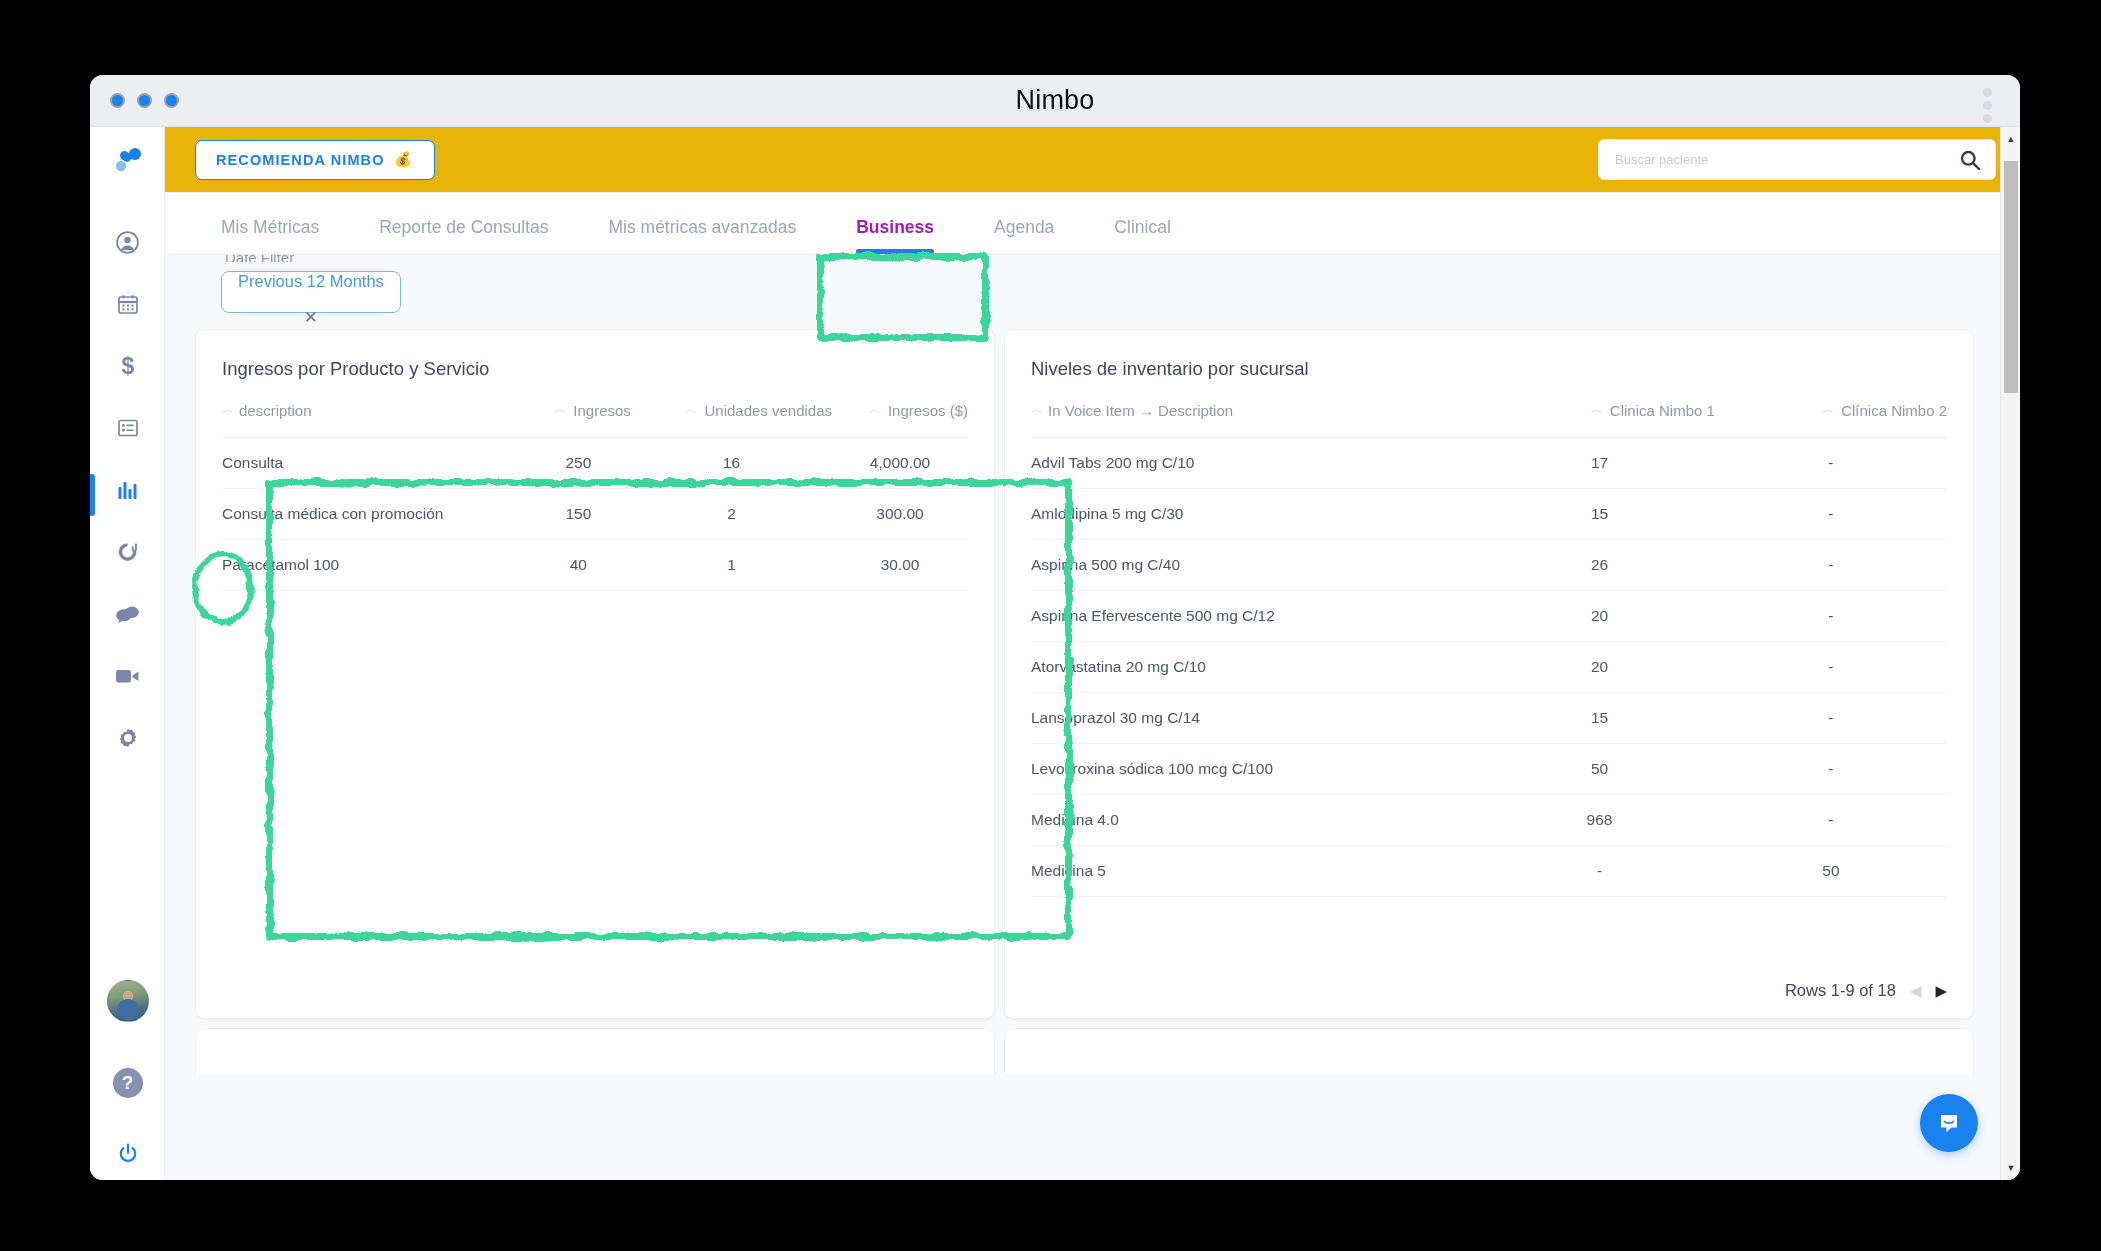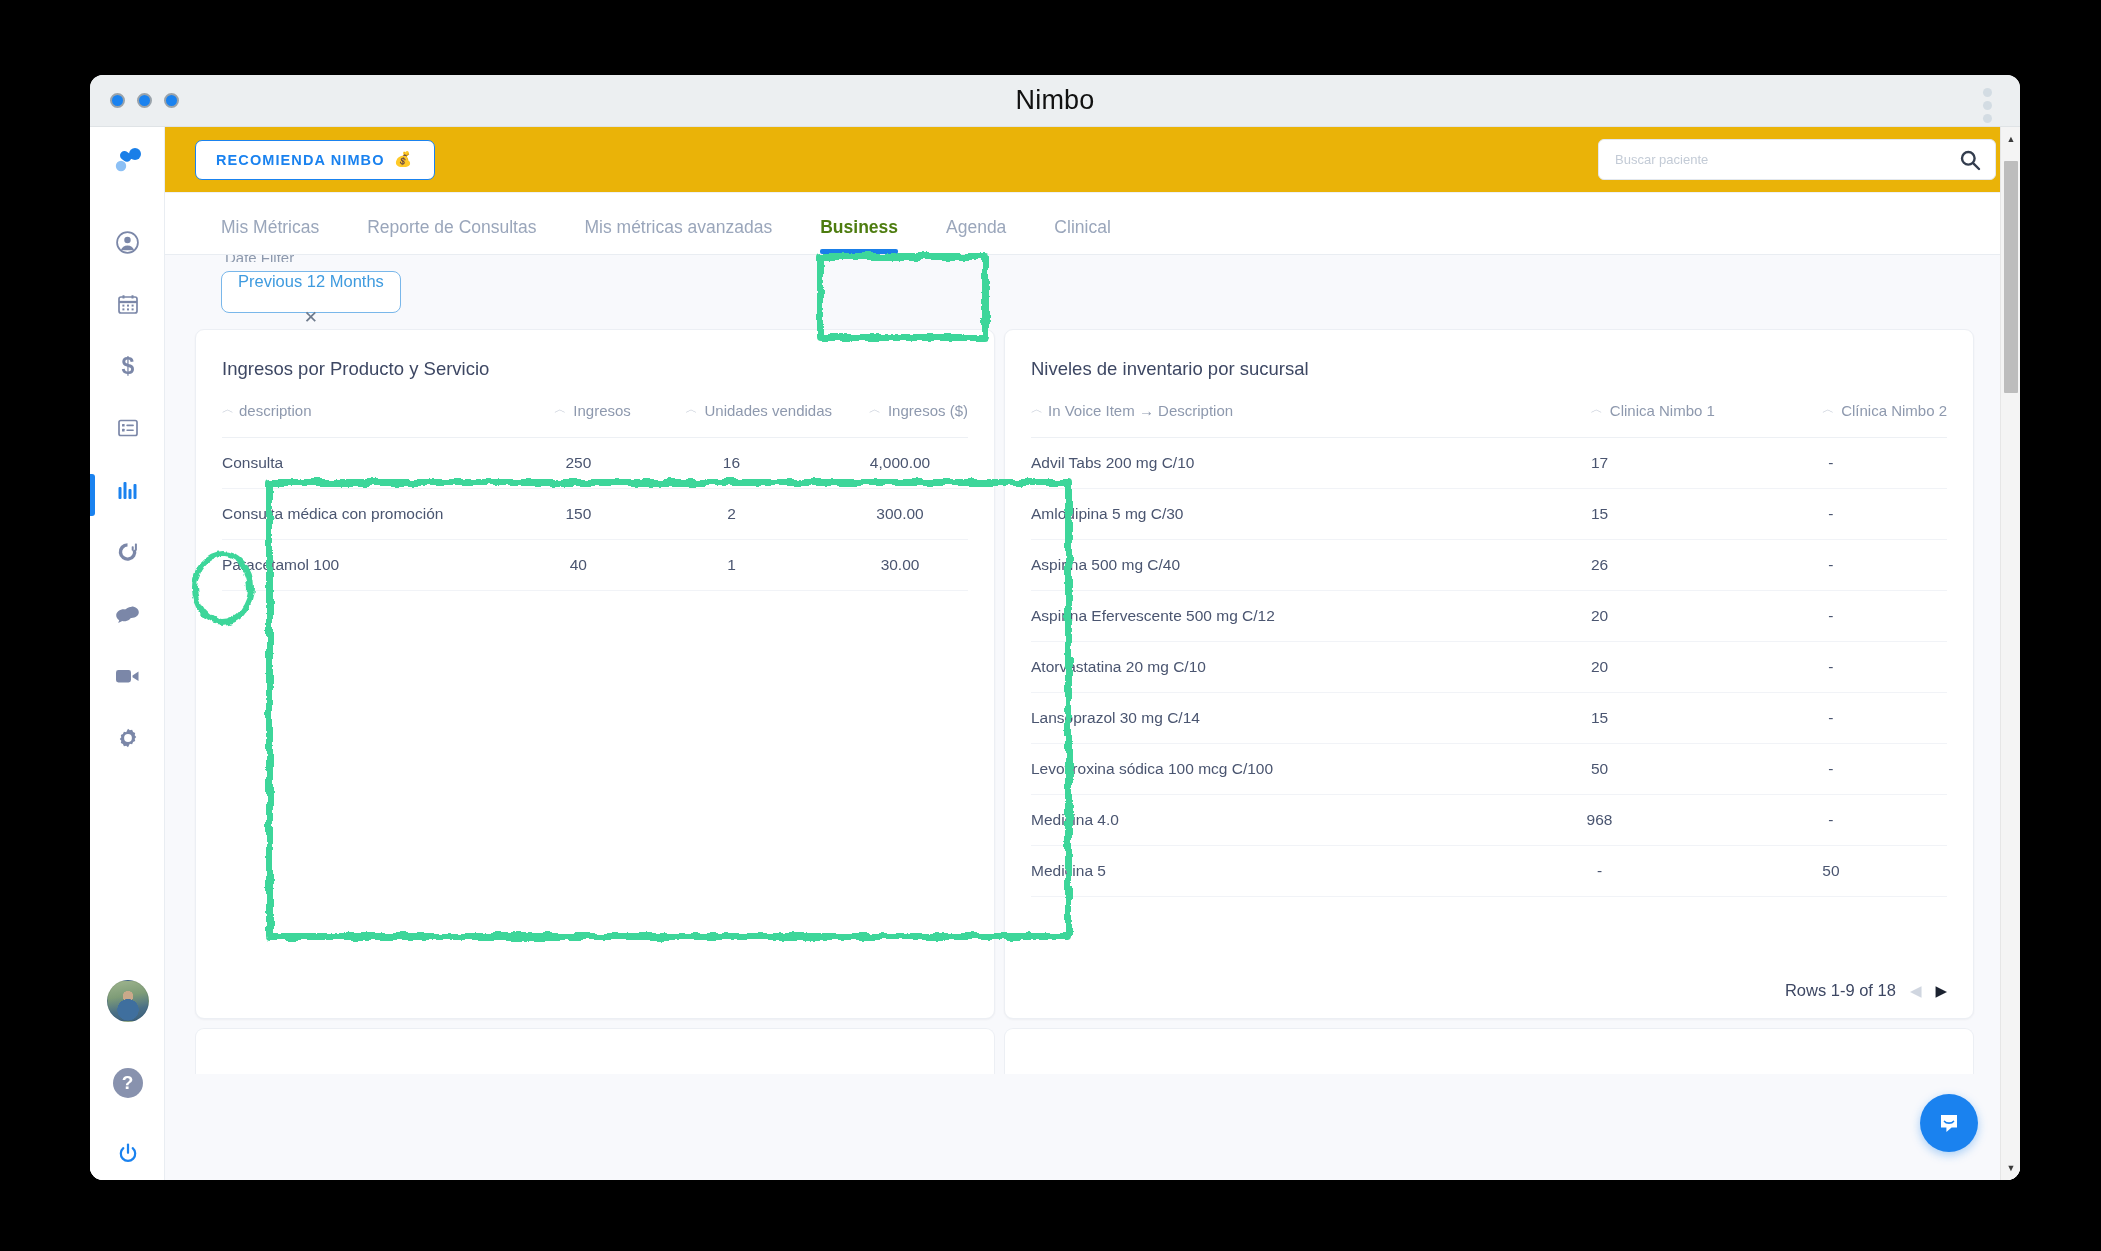--- a/index.html
+++ b/index.html
@@ -110,31 +110,31 @@
     background: #fff;
     display: flex; align-items: center;
     padding: 0 46px 0 16px;
   }
   .search-box span { color: #c3cbd6; font-size: 13px; }
   .search-ico { position: absolute; right: 15px; top: 10px; color: #333d4e; }
 
   .tabs {
     height: 62px; flex: 0 0 62px;
     display: flex; align-items: flex-end;
-    padding-left: 32px; gap: 0;
+    padding-left: 32px; gap: 12px;
     background: #fff;
     border-bottom: 1px solid #e9edf2;
   }
   .tab {
     position: relative;
     padding: 0 24px 16px 24px;
     font-size: 17.5px; color: #9aa6bb;
     white-space: nowrap;
   }
-  .tab.active { color: #4d7c0f; font-weight: 600; }
+  .tab.active { color: #a21caf; font-weight: 600; }
   .tab.active::after {
     content: ""; position: absolute;
     left: 24px; right: 24px; bottom: 0;
     height: 5px; background: #1a7fe8; border-radius: 2px;
   }
 
   
   .content {
     flex: 1; position: relative;
     background: #f8f9fc;

